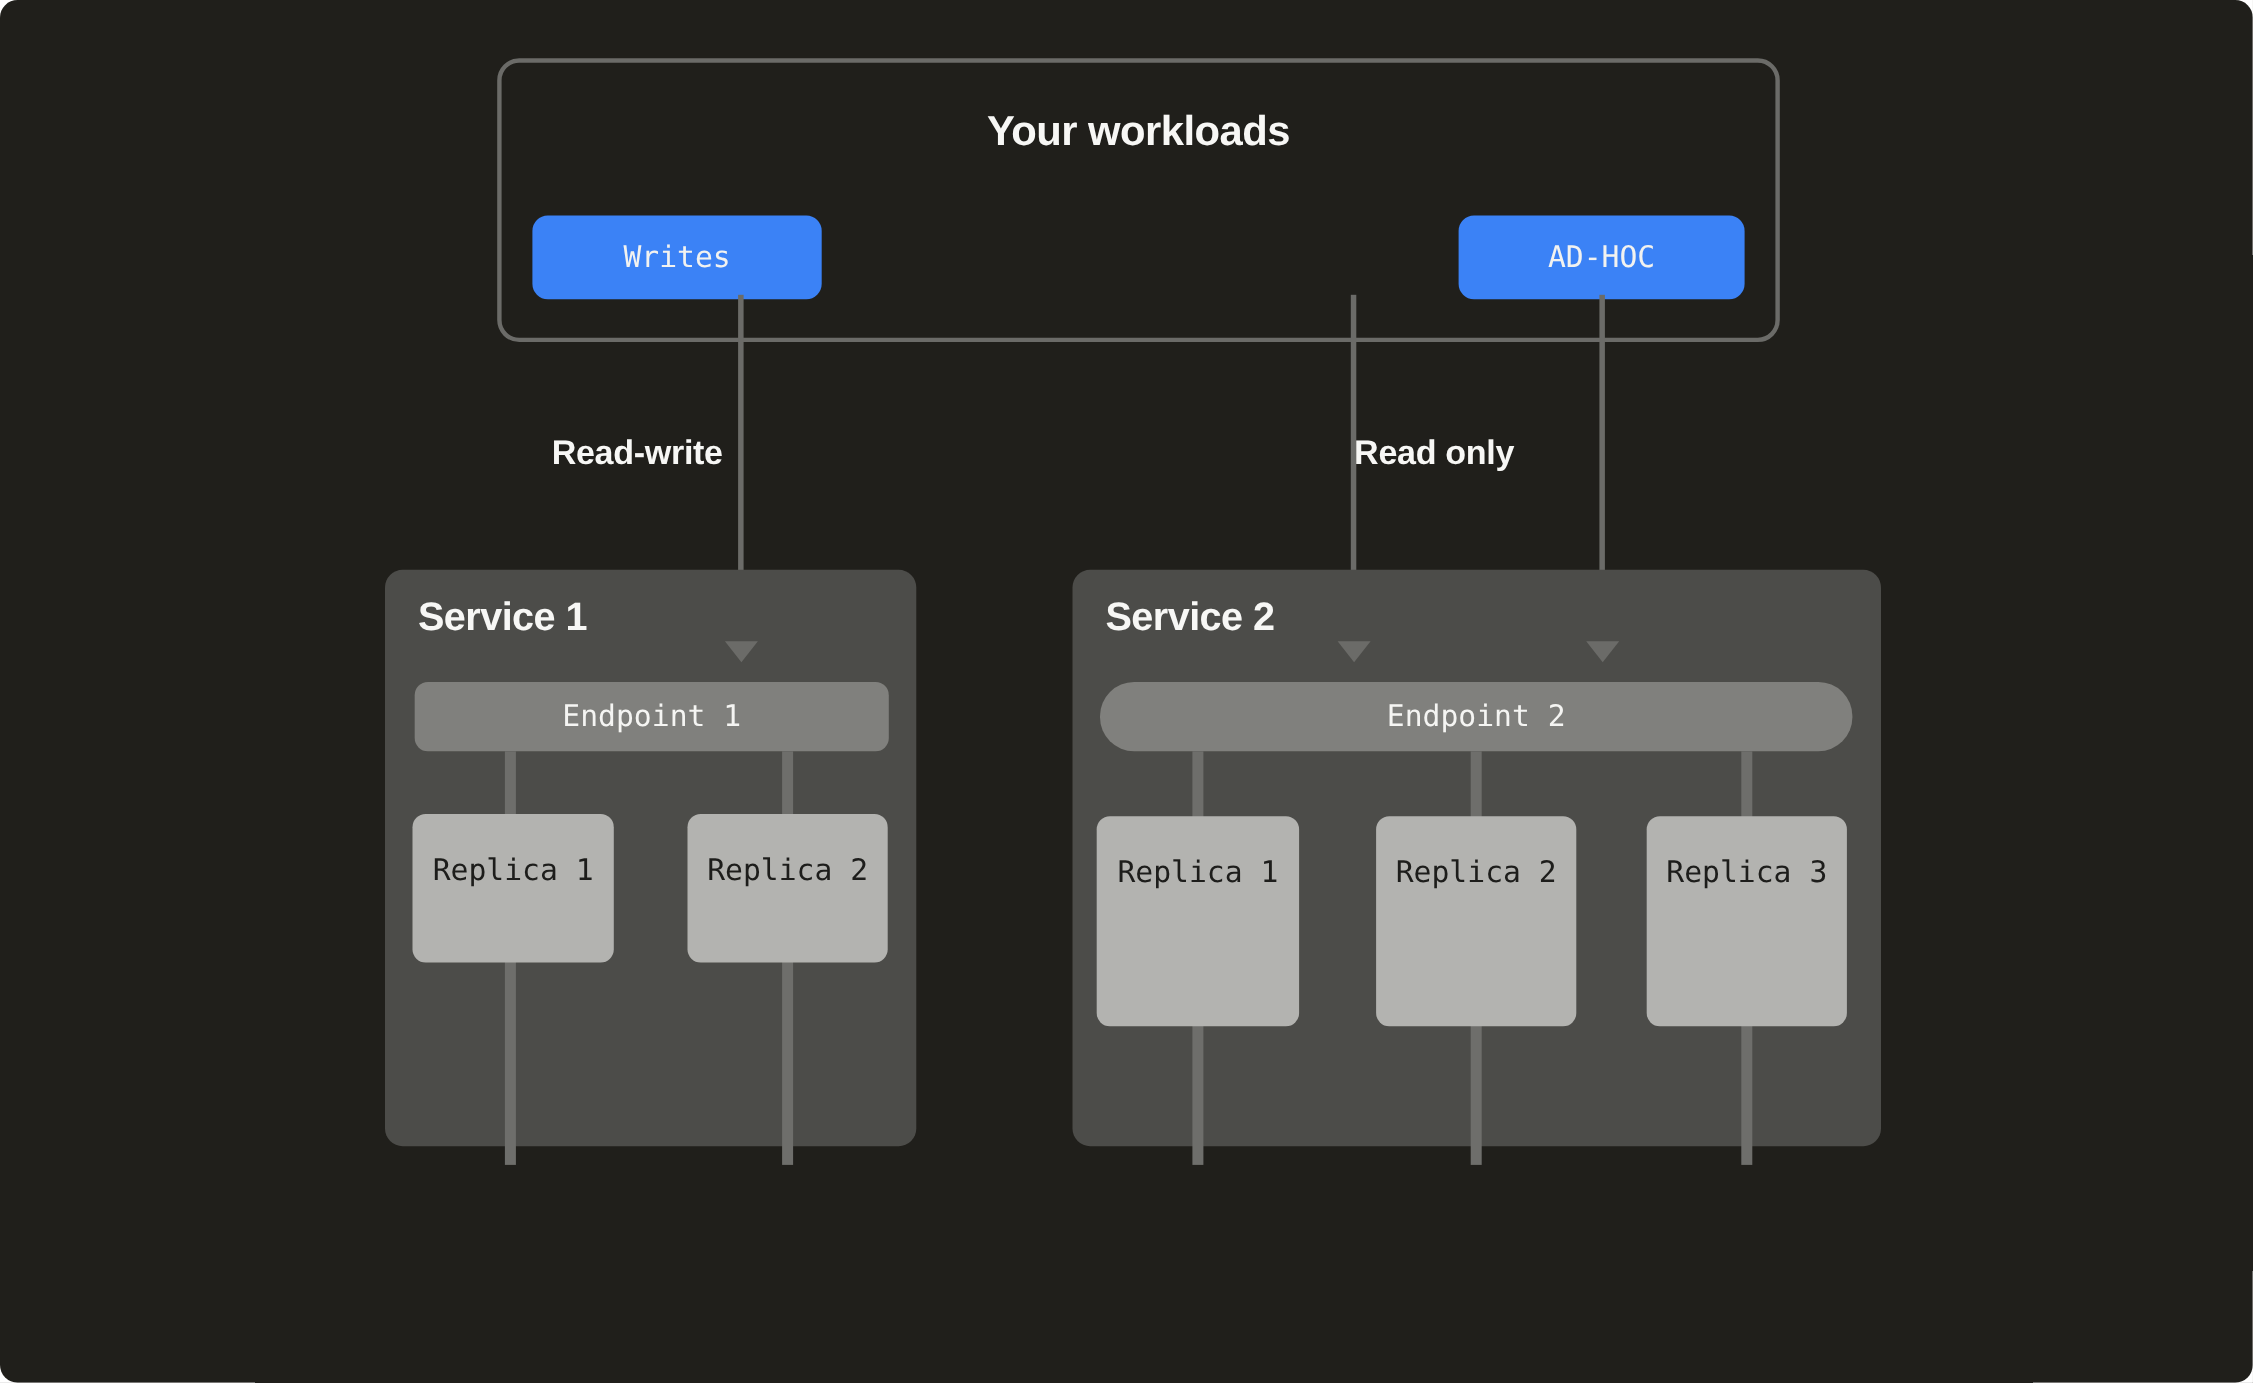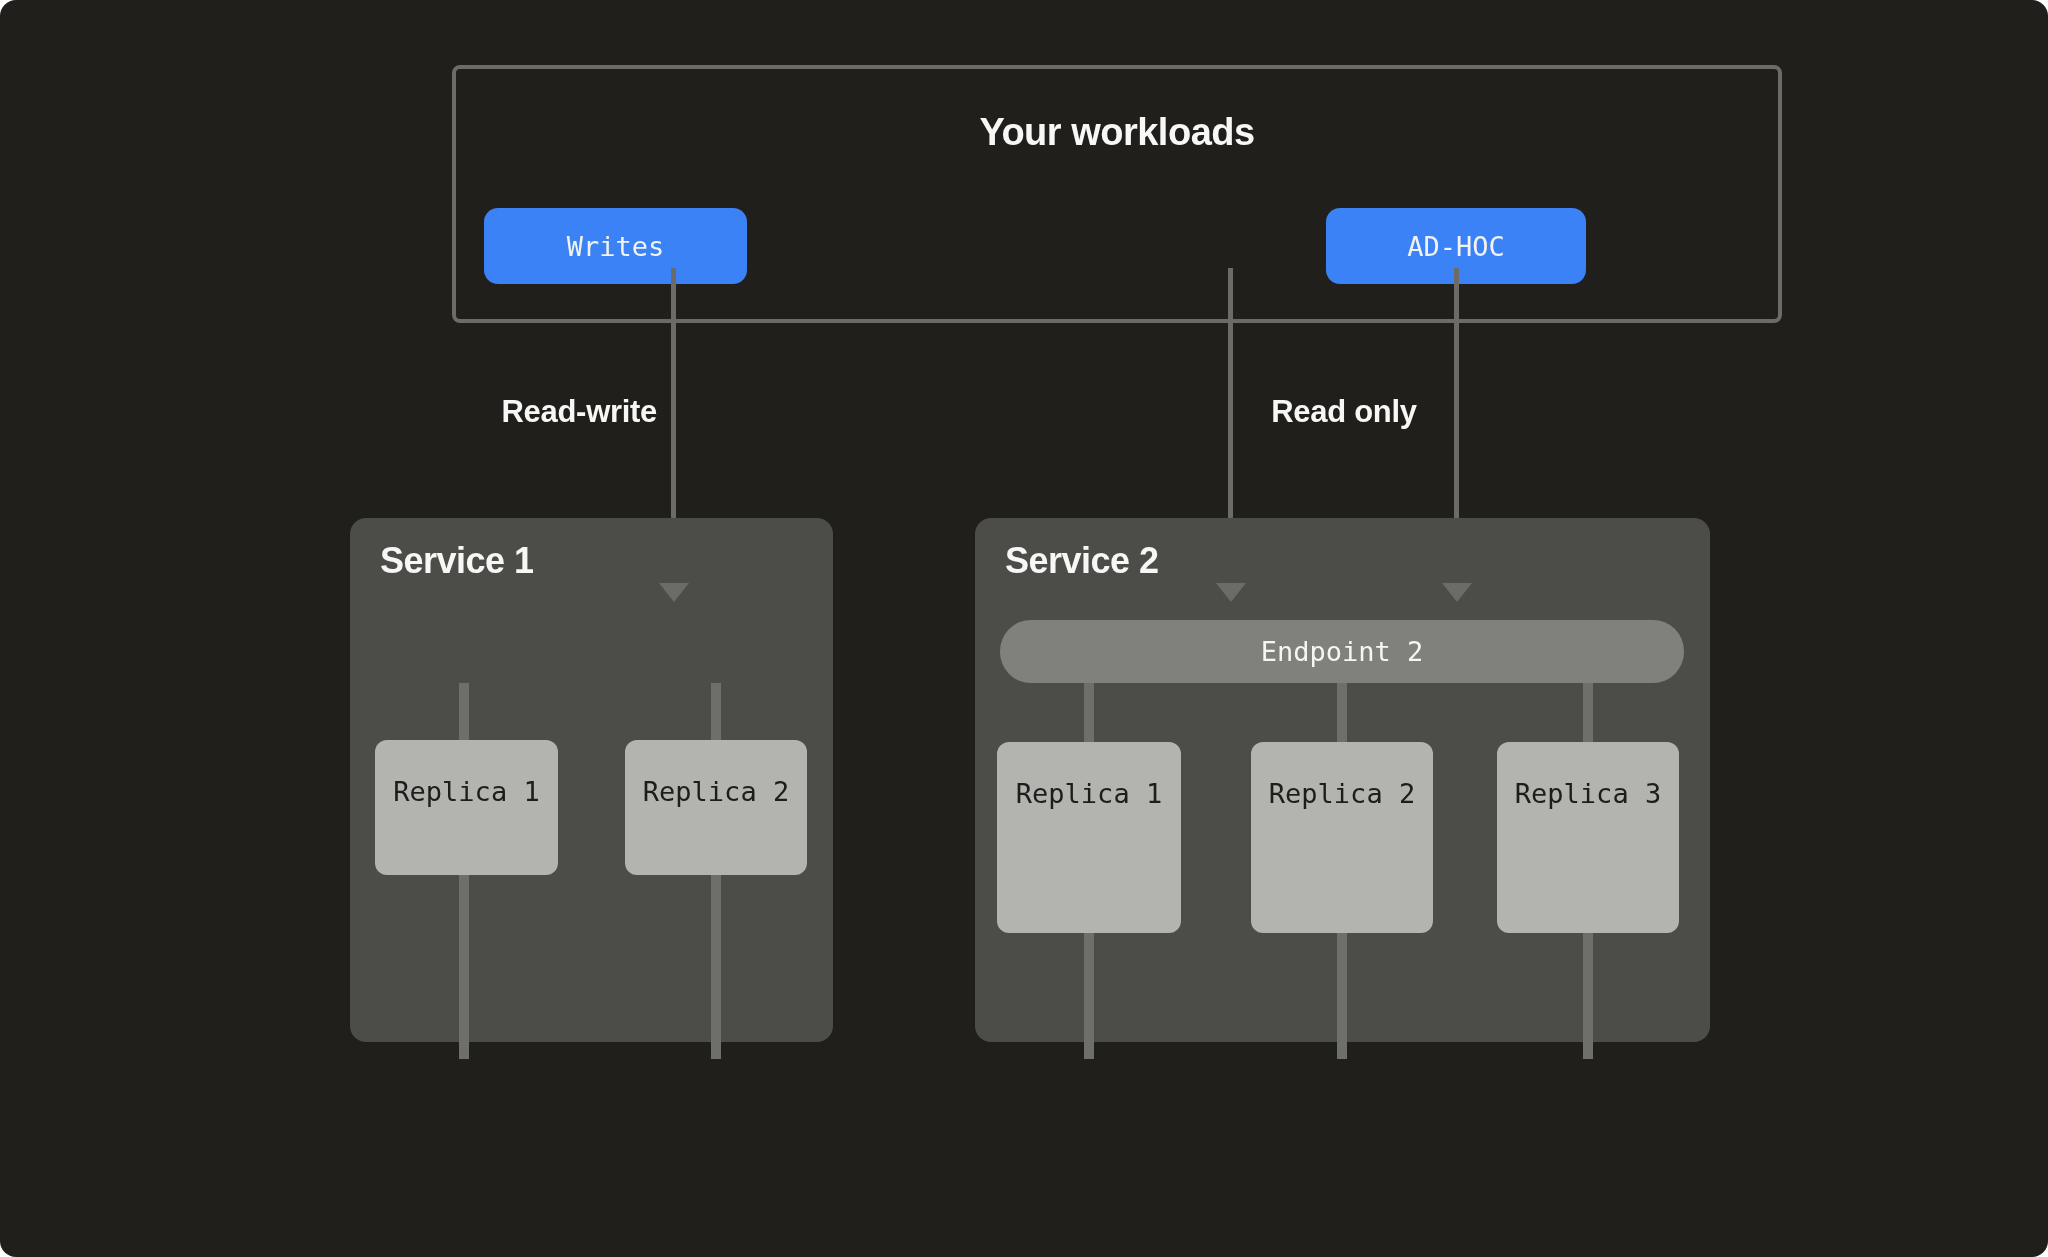--- a/index.html
+++ b/index.html
@@ -10,25 +10,24 @@
     background: #201f1b;
     border-radius: 16px;
     overflow: hidden;
     font-family: "Liberation Sans", sans-serif;
   }
   .abs { position: absolute; }
 
   
   .workloads-box {
     left: 452px; top: 53px;
-    width: 1330px; height: 258px;
+    width: 1166px; height: 258px;
     border: 4px solid #6b6b68;
-    border-radius: 8px;
+    border-radius: 20px;
     box-sizing: border-box;
-    margin-top: 12px;
   }
   .workloads-title {
     left: 0; top: 42px; width: 100%;
     text-align: center;
     color: #f7f7f5;
     font-size: 38px; font-weight: bold; letter-spacing: -0.5px;
   }
   .chip {
     top: 139px; height: 76px;
     background: #3b82f6;
@@ -58,21 +57,21 @@
   }
   .head-a { left: 659px; }
   .head-b { left: 1216px; }
   .head-c { left: 1442px; }
 
   .edge-label {
     color: #f7f7f5;
     font-size: 31px; font-weight: bold; letter-spacing: -0.3px;
   }
   .label-read-write { left: 397px; top: 394px; width: 260px; text-align: right; }
-  .label-read-only  { left: 1231px; top: 394px; width: 226px; text-align: center; }
+  .label-read-only  { left: 1231px; top: 394px; width: 226px; }
 
   
   .service-box {
     top: 518px; height: 524px;
     background: #4c4c49;
     border-radius: 16px;
   }
   .service-1 { left: 350px; width: 483px; }
   .service-2 { left: 975px; width: 735px; }
   .service-title {
@@ -146,20 +145,21 @@
 
   <div class="abs arrow-line arrow-a"></div>
   <div class="abs arrow-line arrow-b"></div>
   <div class="abs arrow-line arrow-c"></div>
 
   <div class="abs edge-label label-read-write">Read-write</div>
   <div class="abs edge-label label-read-only">Read only</div>
 
   <div class="abs service-box service-1">
     <div class="abs service-title">Service 1</div>
+    <div class="abs endpoint endpoint-1">Endpoint 1</div>
   </div>
 
   <div class="abs service-box service-2">
     <div class="abs service-title">Service 2</div>
     <div class="abs endpoint endpoint-2">Endpoint 2</div>
   </div>
 
   <div class="abs arrow-head head-a"></div>
   <div class="abs arrow-head head-b"></div>
   <div class="abs arrow-head head-c"></div>

